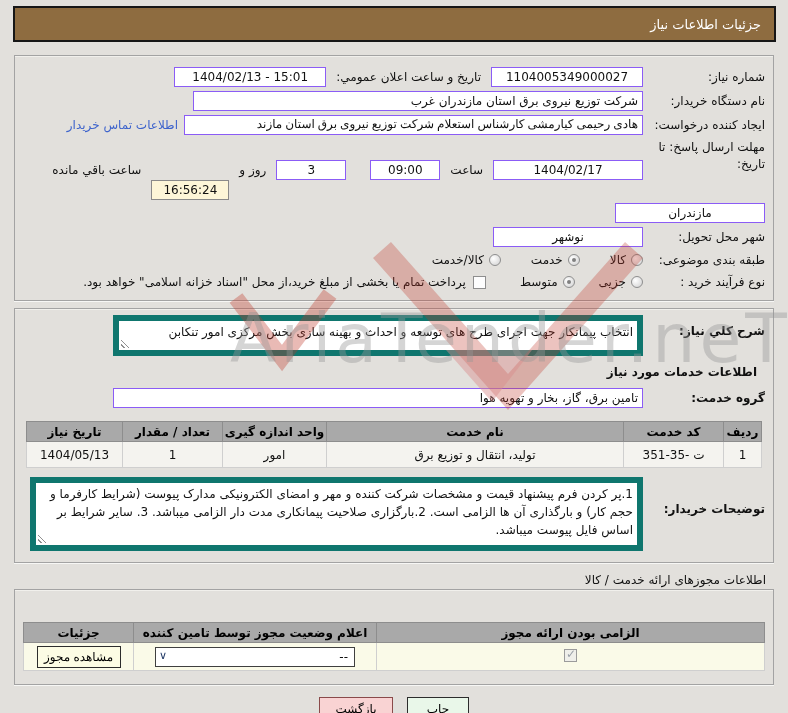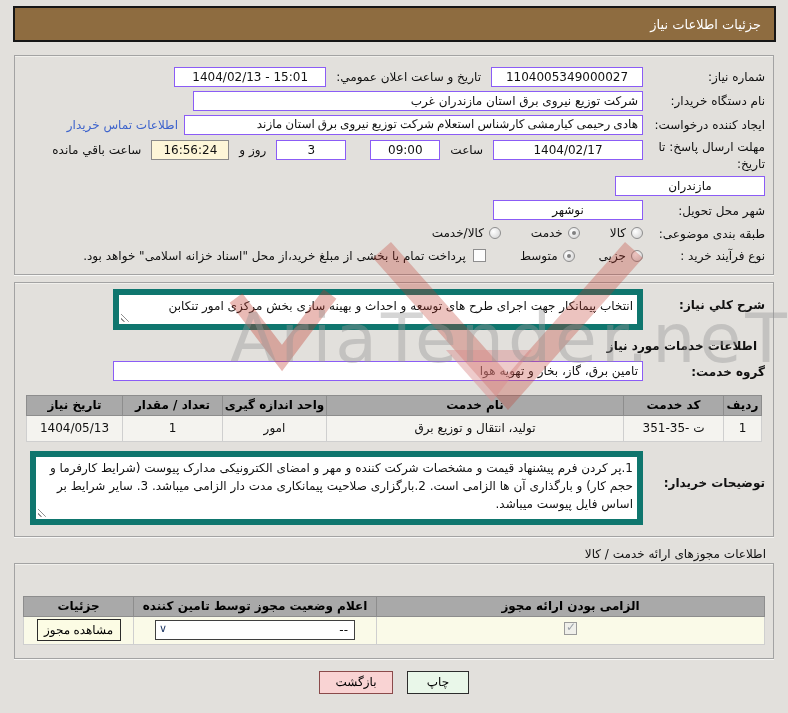--- a/index.html
+++ b/index.html
@@ -50,21 +50,21 @@
     background: #fff;
     display: flex;
     align-items: center;
     justify-content: center;
     overflow: hidden;
     white-space: nowrap;
   }
   .vbox.start { justify-content: flex-start; padding: 0 4px; }
   .ltr { direction: ltr; }
   .w152 { width: 152px; } .w450 { width: 450px; } .w396 { width: 459px; font-family: Liberation Serif, serif; }
-  .w70 { width: 70px; } .w78 { width: 78px; } .w150 { width: 150px; }
+  .w70 { width: 70px; } .w78 { width: 78px; margin-top: 40px; } .w150 { width: 150px; }
   .spacer24 { width: 24px; }
   .highlight { background: #fdf6d8; border: 1px solid #8a8a8a; }
   .link { color: #3d63cc; cursor: pointer; white-space: nowrap; margin-right: 6px; }
   
   .opt { display: inline-flex; align-items: center; margin-left: 26px; cursor: default; }
   .radio {
     width: 12px; height: 12px; border-radius: 50%;
     border: 1px solid #8e8e8e;
     background: radial-gradient(circle at 35% 35%, #ffffff, #cfcfcf);
     margin-left: 5px; position: relative; flex: 0 0 12px;

